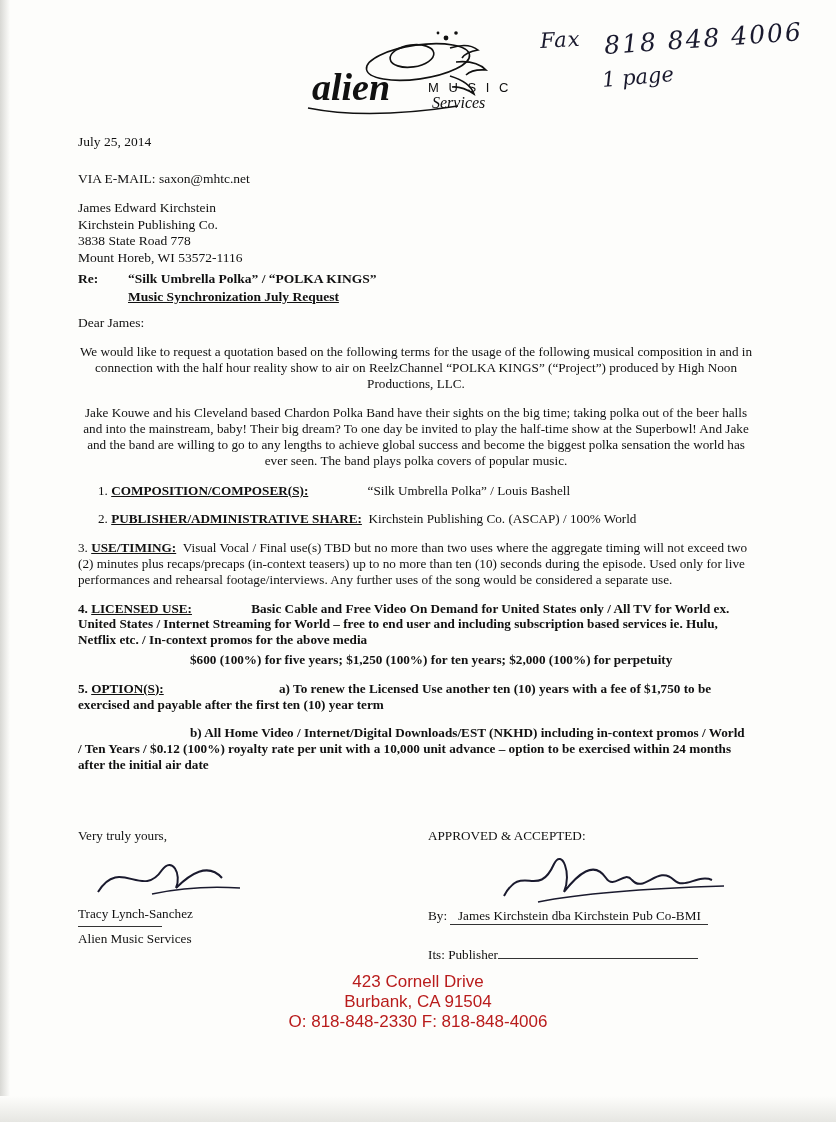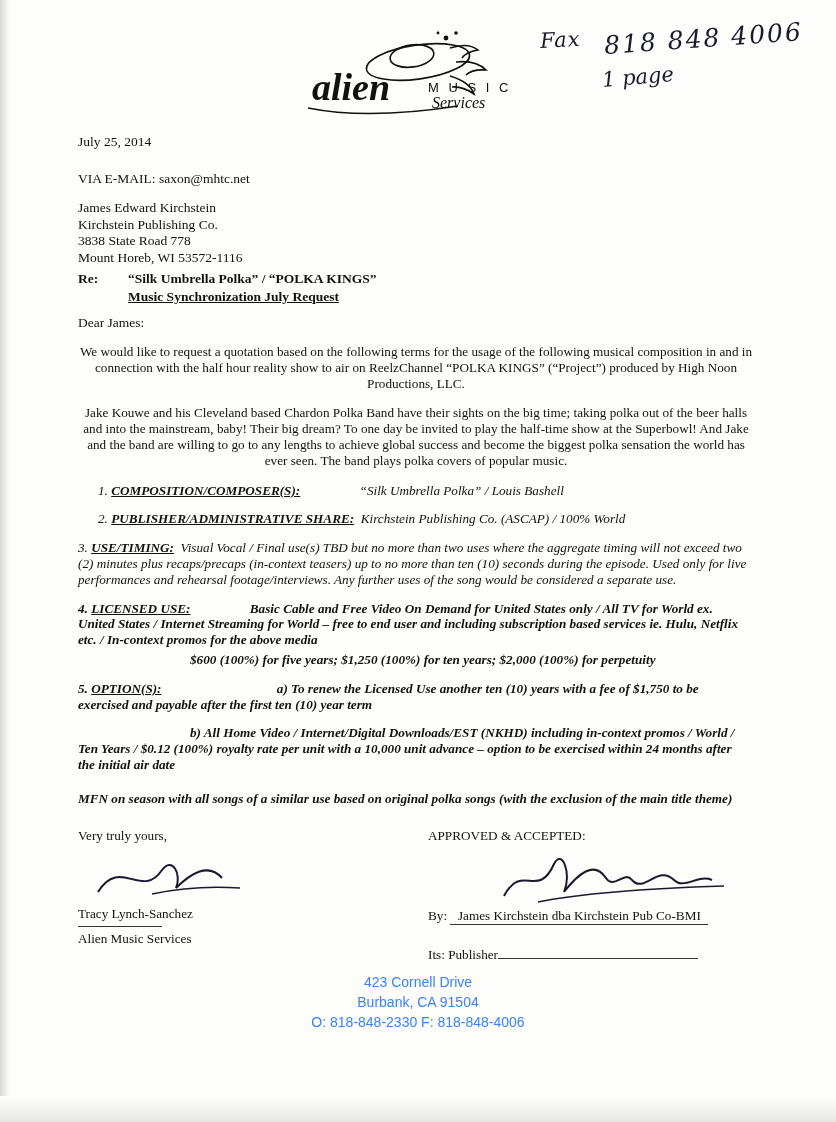--- a/index.html
+++ b/index.html
@@ -132,21 +132,20 @@
   .body-wrap {
     position: absolute;
     left: 78px;
     top: 344px;
     width: 680px;
   }
   .num-item {
     font-size: 13.2px;
     line-height: 15.8px;
     margin: 0 8px 13px 0;
-    font-style: italic;
   }
   .num-item.indent { margin-left: 20px; }
   .b { font-weight: bold; }
   .bu { font-weight: bold; text-decoration: underline; }
   .tab { display: inline-block; width: 56px; }
   .tab-lg { display: inline-block; width: 112px; }
 
   
   .sig-area {
     position: absolute;
@@ -193,23 +192,23 @@
   }
 
   
   .footer {
     position: absolute;
     left: 0;
     right: 0;
     top: 972px;
     text-align: center;
     font-family: "Liberation Sans", sans-serif;
-    font-size: 14px;
+    font-size: 17px;
     line-height: 20px;
-    color: #3b82f6;
+    color: #b91c1c;
   }
   .approved {
     font-size: 13.2px;
   }
 </style>
 </head>
 <body>
 
 <div class="page">
 
@@ -296,23 +295,20 @@
       <div style="margin-top:4px;"><span class="tab-lg"></span><span class="b">$600 (100%) for five years; $1,250 (100%) for ten years; $2,000 (100%) for perpetuity</span></div>
     </div>
 
     <div class="num-item">
       <span class="b">5.</span>
       <span class="bu">OPTION(S):</span>
       <span class="tab-lg"></span><span class="b">a)  To renew the Licensed Use another ten (10) years with a fee of $1,750 to be exercised and payable after the first ten (10) year term</span>
       <div style="margin-top:13px;"><span class="tab-lg"></span><span class="b">b) All Home Video / Internet/Digital Downloads/EST (NKHD) including in-context promos / World / Ten Years / $0.12 (100%) royalty rate per unit with a 10,000 unit advance – option to be exercised within 24 months after the initial air date</span></div>
     </div>
 
-    <div class="num-item" style="margin-top:18px;">
-      <span class="b">MFN on season with all songs of a similar use based on original polka songs (with the exclusion of the main title theme)</span>
-    </div>
 
   </div>
 
   <div class="sig-area">
     <div class="sig-left">
       <div>Very truly yours,</div>
       <svg width="190" height="62" viewBox="0 0 190 62" style="position:absolute;left:12px;top:16px;">
         <path d="M8 48 C30 12, 52 56, 72 26 C82 12, 92 30, 86 44 C100 30, 118 18, 132 34" fill="none" stroke="#1a1a2e" stroke-width="2"></path>
         <path d="M62 50 C90 44, 120 42, 150 44" fill="none" stroke="#1a1a2e" stroke-width="1.6"></path>
       </svg>

